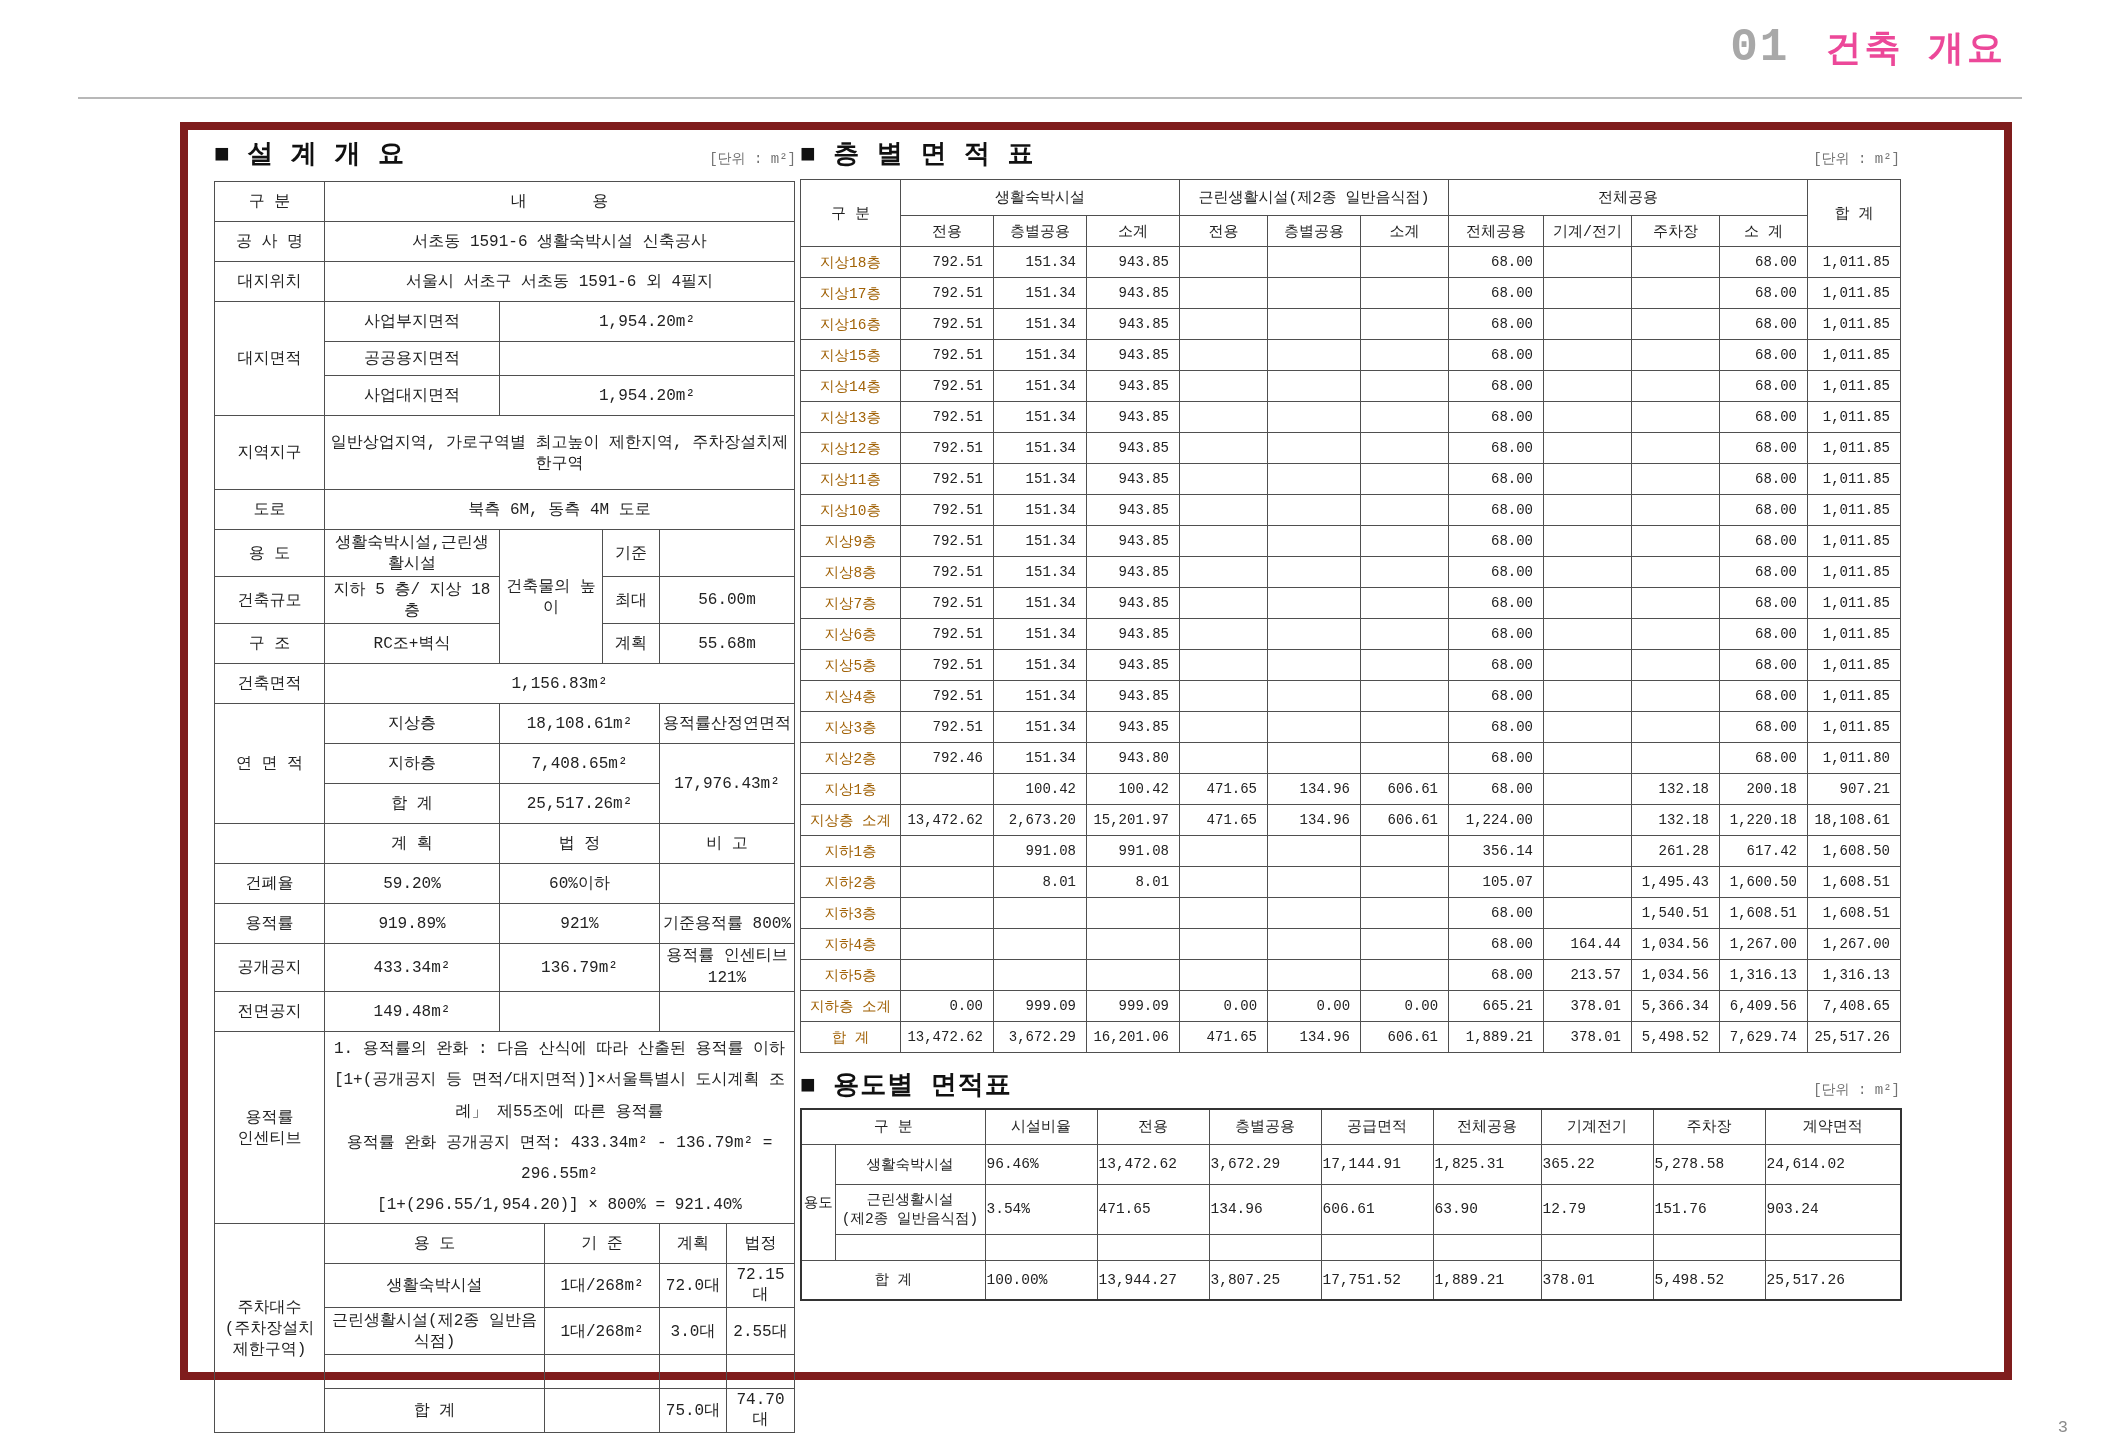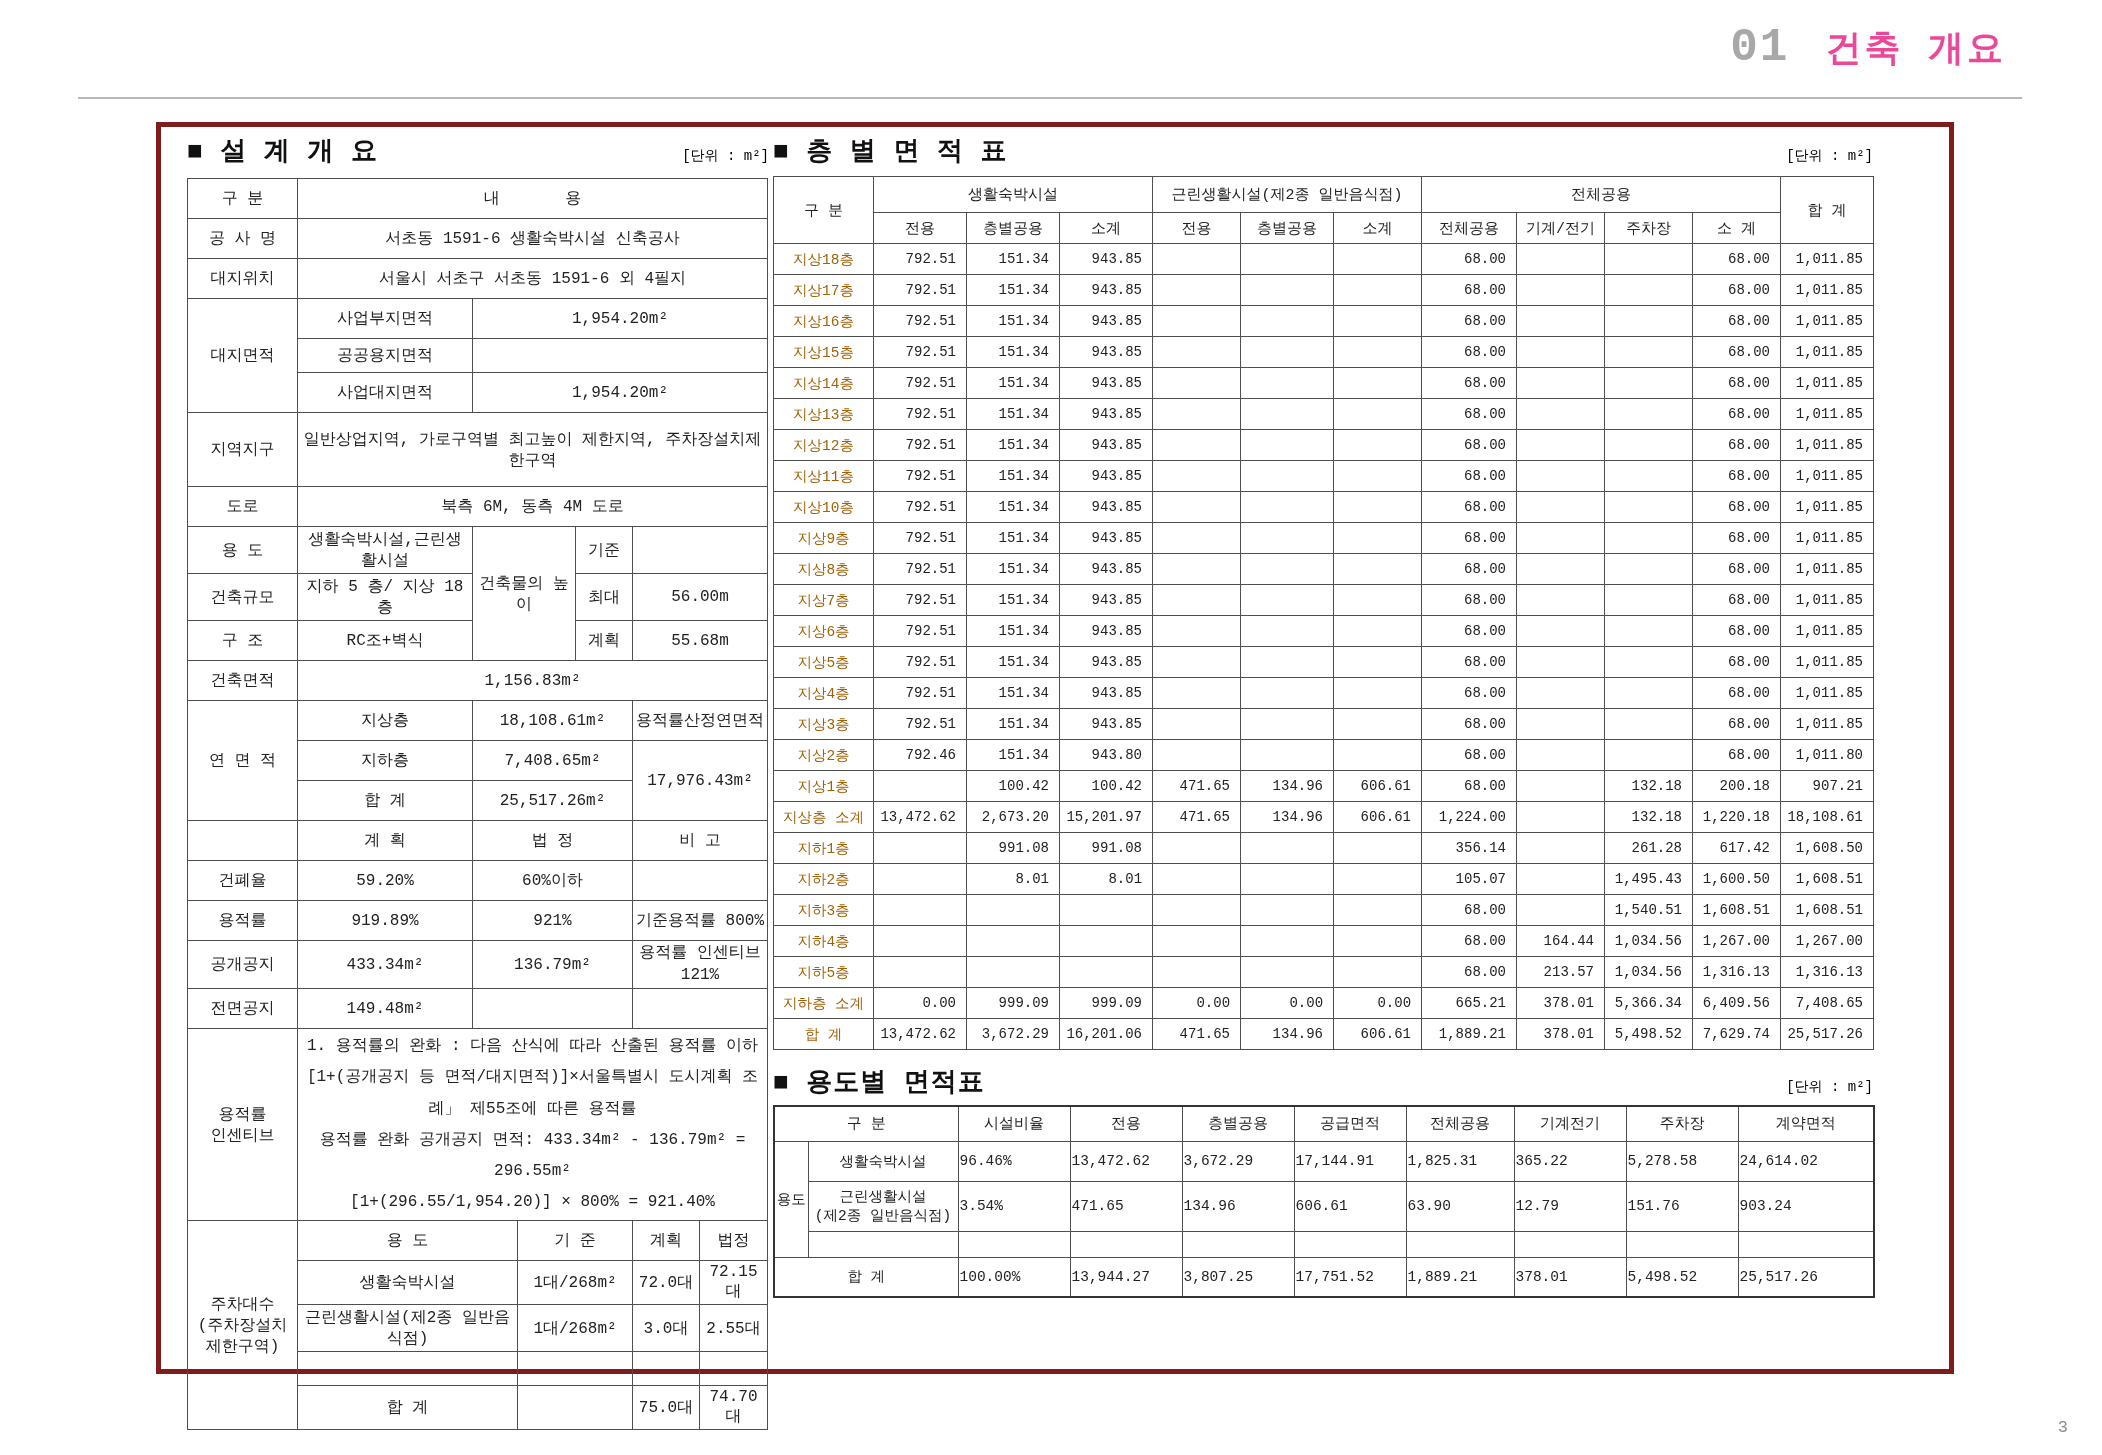--- a/index.html
+++ b/index.html
@@ -7,27 +7,27 @@
         font-family:Liberation Mono, monospace;color:#1a1a1a;overflow:hidden;}
 
   
   .chapter{position:absolute;top:22px;right:96px;display:flex;align-items:baseline;gap:36px;}
   .chapter .num{font-size:46px;font-weight:bold;color:#a8a8a8;letter-spacing:2px;}
   .chapter .ttl{font-size:36px;font-weight:bold;color:#ec4899;letter-spacing:3px;}
   .toprule{position:absolute;top:97px;left:78px;width:1944px;border-top:2px solid #b8b8b8;height:0;}
   .pageno{position:absolute;right:34px;bottom:18px;font-size:17px;color:#8a8a8a;}
 
   
-  .board{position:absolute;left:156px;top:122px;width:1788px;height:1242px;border:5px solid #7f1d1d;background:#fff;}
+  .board{position:absolute;left:180px;top:122px;width:1788px;height:1242px;border:8px solid #7f1d1d;background:#fff;padding-left:28px;}
   .left-col{position:absolute;left:26px;top:6px;width:582px;}
   .right-col{position:absolute;left:612px;top:6px;width:1100px;}
 
   .sec-title{display:flex;justify-content:space-between;align-items:flex-end;}
   .sec-title .t{font-size:26px;font-weight:bold;color:#111;letter-spacing:1px;}
-  .sec-title .u{font-size:14px;color:#000000;padding-bottom:3px;}
+  .sec-title .u{font-size:14px;color:#737373;padding-bottom:3px;}
 
   table{border-collapse:collapse;table-layout:fixed;}
   td,th{border:1px solid #4f4f4f;font-weight:normal;overflow:hidden;vertical-align:middle;}
 
   
   .design-table{width:580px;margin-top:10px;}
   .design-table tr{height:40px;}
   .design-table td{font-size:16px;text-align:center;padding:2px 3px;color:#222;}
   .design-table tr.tall{height:74px;}
   .design-table tr.noteh{height:106px;}

